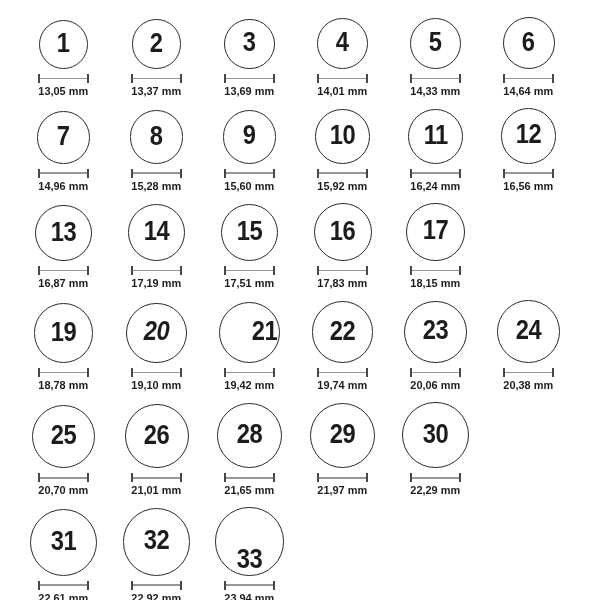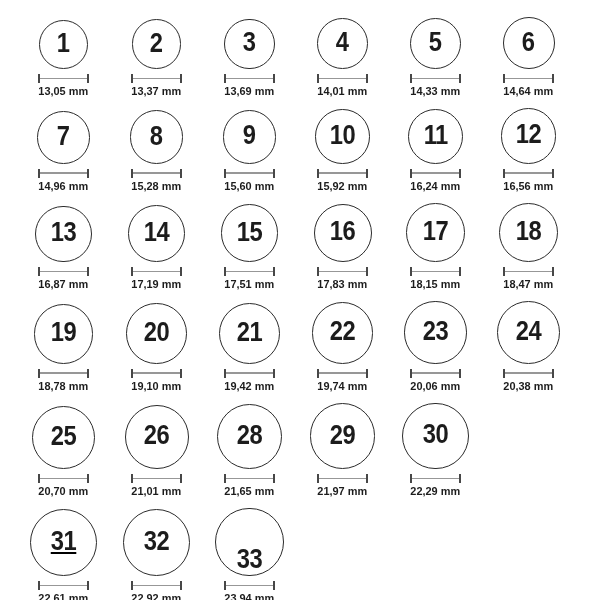--- a/index.html
+++ b/index.html
@@ -278,59 +278,48 @@
       <span class="num">17</span>
     </div>
     <div class="measure">
       <span class="tick"></span>
       <span class="bar"></span>
       <span class="tick"></span>
     </div>
     <div class="label">18,15 mm</div>
   </div>
 
-  <div class="cell">
-    <div class="circle" style="width: 59.2px; height: 59.2px;">
-      <span class="num">18</span>
-    </div>
-    <div class="measure">
-      <span class="tick"></span>
-      <span class="bar"></span>
-      <span class="tick"></span>
-    </div>
-    <div class="label">18,47 mm</div>
-  </div>
 </div>
     <div class="row">
   <div class="cell">
     <div class="circle" style="width: 59.8px; height: 59.8px;">
       <span class="num">19</span>
     </div>
     <div class="measure">
       <span class="tick"></span>
       <span class="bar"></span>
       <span class="tick"></span>
     </div>
     <div class="label">18,78 mm</div>
   </div>
 
   <div class="cell">
-    <div class="circle" style="width: 60.4px; height: 60.4px;">
+    <div class="circle" style="width: 60.4px; height: 60.4px; font-style: italic;">
       <span class="num">20</span>
     </div>
     <div class="measure">
       <span class="tick"></span>
       <span class="bar"></span>
       <span class="tick"></span>
     </div>
     <div class="label">19,10 mm</div>
   </div>
 
   <div class="cell">
-    <div class="circle" style="width: 61px; height: 61px;">
+    <div class="circle" style="width: 61px; height: 61px; justify-content: flex-end;">
       <span class="num">21</span>
     </div>
     <div class="measure">
       <span class="tick"></span>
       <span class="bar"></span>
       <span class="tick"></span>
     </div>
     <div class="label">19,42 mm</div>
   </div>
 
@@ -427,21 +416,21 @@
     <div class="measure">
       <span class="tick"></span>
       <span class="bar"></span>
       <span class="tick"></span>
     </div>
     <div class="label">22,29 mm</div>
   </div>
 </div>
     <div class="row">
   <div class="cell">
-    <div class="circle" style="width: 67px; height: 67px; text-decoration: underline;">
+    <div class="circle" style="width: 67px; height: 67px;">
       <span class="num">31</span>
     </div>
     <div class="measure">
       <span class="tick"></span>
       <span class="bar"></span>
       <span class="tick"></span>
     </div>
     <div class="label">22,61 mm</div>
   </div>
 

